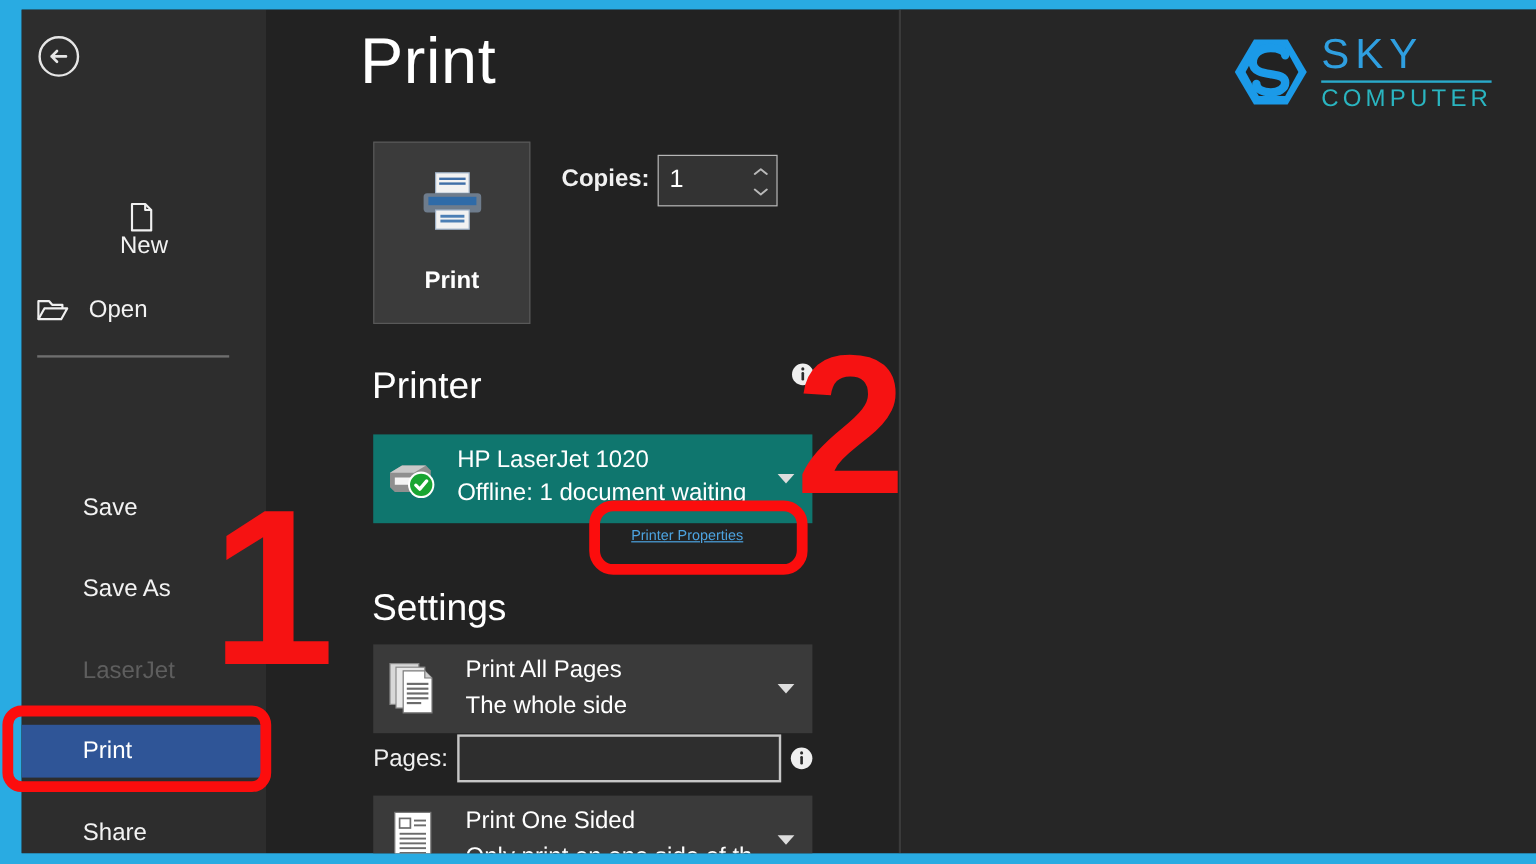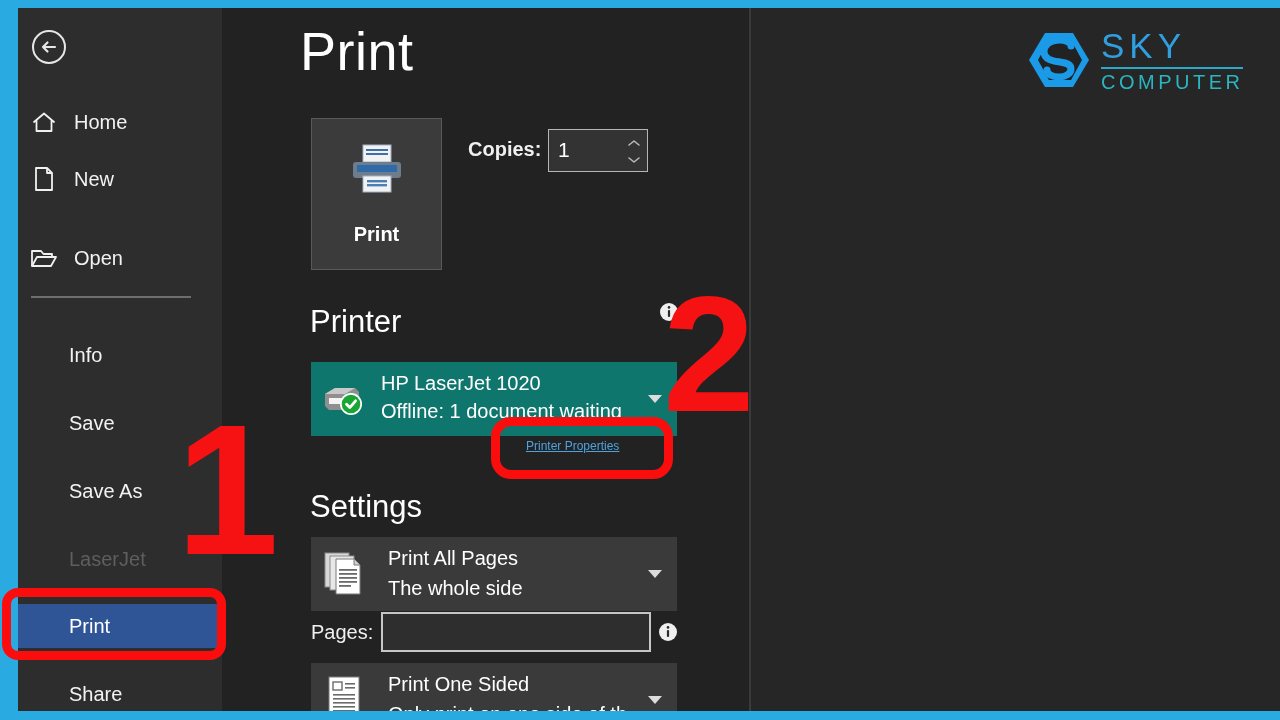--- a/index.html
+++ b/index.html
@@ -300,30 +300,22 @@
 
     <div id="sidebar">
 
       <div class="back-btn" title="Back">
         <svg viewBox="0 0 44 44" width="44" height="44">
           <circle cx="22" cy="22" r="16" fill="none" stroke="#e6e6e6" stroke-width="2"></circle>
           <path d="M28 22 H16 M20.5 17.5 L16 22 L20.5 26.5" fill="none" stroke="#e6e6e6" stroke-width="2.2" stroke-linecap="round" stroke-linejoin="round"></path>
         </svg>
       </div>
 
-      <div class="nav-item" style="top:92px;">
-        <span class="nav-ico">
-          <svg viewBox="0 0 26 24" width="26" height="24">
-            <path d="M3 12 L13 3.5 L23 12 M5.5 10.5 V21 H20.5 V10.5" fill="none" stroke="#f0f0f0" stroke-width="1.8" stroke-linejoin="round" stroke-linecap="round"></path>
-          </svg>
-        </span>
-        <span class="nav-lbl">Home</span>
-      </div>
-
-      <div class="nav-item" style="top:149px;">
+
+      <div class="nav-item" style="top:160px;flex-direction:column;">
         <span class="nav-ico">
           <svg viewBox="0 0 22 26" width="22" height="26">
             <path d="M3 2 H14 L19 7 V24 H3 Z" fill="none" stroke="#f0f0f0" stroke-width="1.8" stroke-linejoin="round"></path>
             <path d="M14 2 V7 H19" fill="none" stroke="#f0f0f0" stroke-width="1.8" stroke-linejoin="round"></path>
           </svg>
         </span>
         <span class="nav-lbl">New</span>
       </div>
 
       <div class="nav-item" style="top:228px;">
@@ -331,23 +323,20 @@
           <svg viewBox="0 0 28 24" width="28" height="24">
             <path d="M2 20 V5 H11 L13.5 8 H22 V11" fill="none" stroke="#f0f0f0" stroke-width="1.8" stroke-linejoin="round"></path>
             <path d="M2 20 L7 11 H26 L21 20 Z" fill="none" stroke="#f0f0f0" stroke-width="1.8" stroke-linejoin="round"></path>
           </svg>
         </span>
         <span class="nav-lbl">Open</span>
       </div>
 
       <div class="nav-sep"></div>
 
-      <div class="nav-item indent" style="top:325px;">
-        <span class="nav-lbl">Info</span>
-      </div>
 
       <div class="nav-item indent" style="top:393px;">
         <span class="nav-lbl">Save</span>
       </div>
 
       <div class="nav-item indent" style="top:461px;">
         <span class="nav-lbl">Save As</span>
       </div>
 
       <div class="nav-item indent dim" style="top:529px;">

